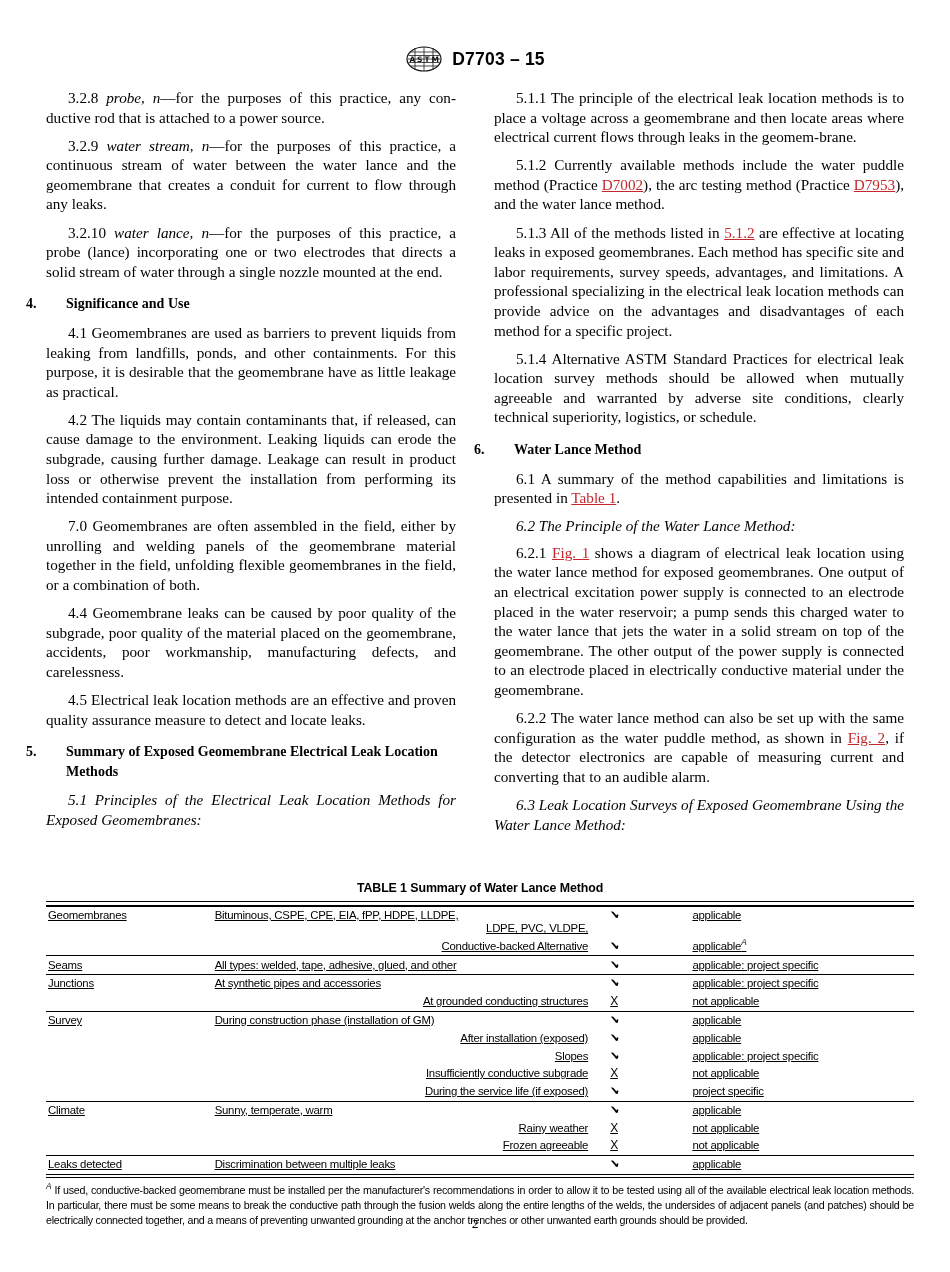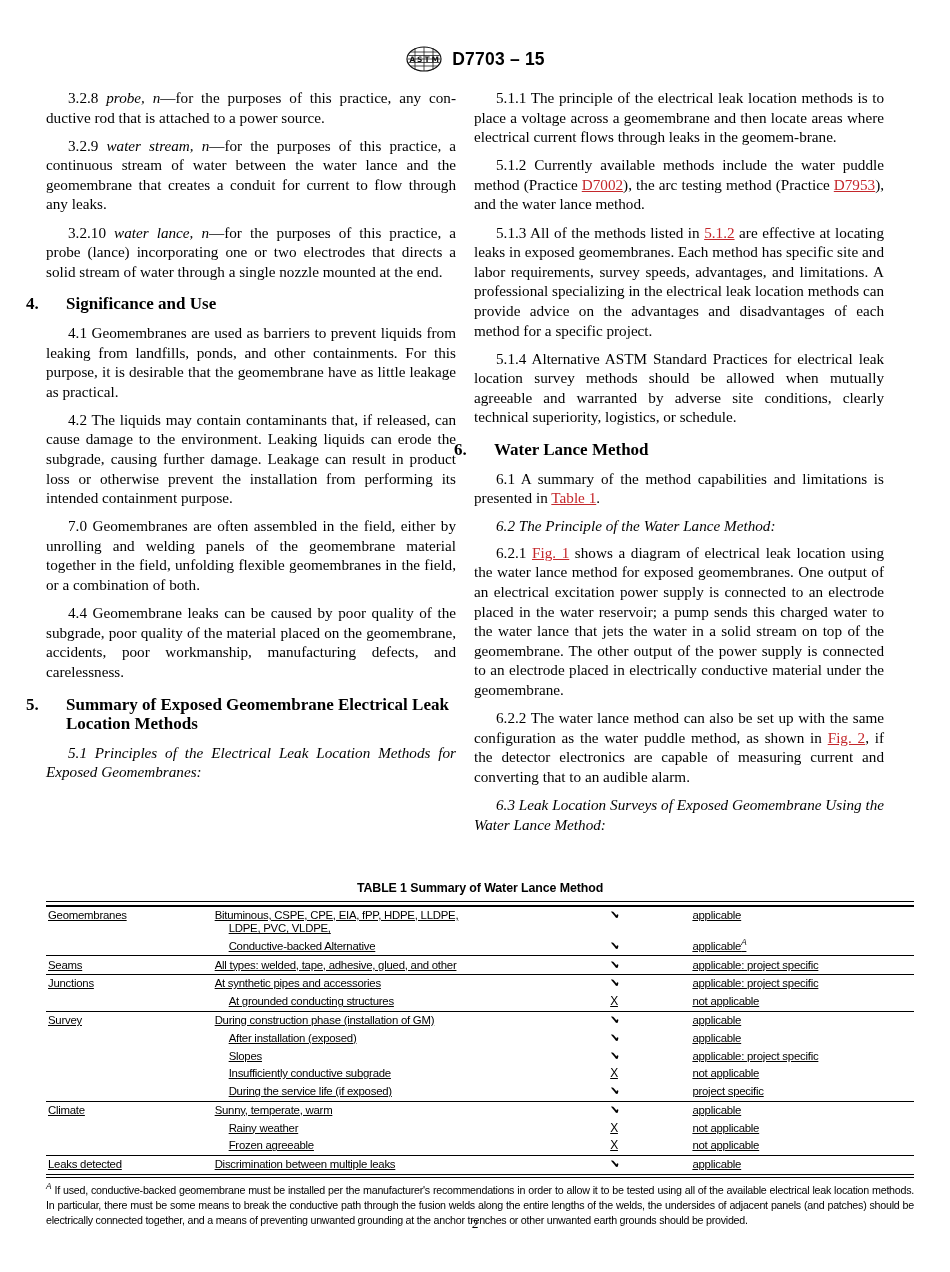--- a/index.html
+++ b/index.html
@@ -40,39 +40,39 @@
     color: #000;
   }
 
   
   .columns {
     position: absolute;
     top: 88px;
     left: 46px;
     width: 858px;
     display: flex;
-    gap: 18px;
+    gap: 38px;
   }
   .col {
     width: 410px;
   }
 
   p.para {
     margin: 0 0 8.5px 0;
     text-indent: 22px;
     text-align: justify;
     font-size: 15.2px;
     line-height: 19.6px;
     hyphens: manual;
   }
   p.para.tight { margin-bottom: 7px; }
 
   h3.sect {
     margin: 13px 0 9px 0;
-    font-size: 17px;
+    font-size: 14px;
     line-height: 19.6px;
     font-weight: bold;
     text-indent: 0;
     padding-left: 20px;
     text-indent: -20px;
   }
   h3.sect .num { display: inline-block; width: 20px; }
 
   .it { font-style: italic; }
   .lnk {
@@ -106,21 +106,21 @@
   table.t1 td {
     padding: 2.2px 0 2.2px 0;
     vertical-align: top;
     border: 0;
   }
   .c-cat   { width: 170px; padding-left: 2px !important; }
   .c-desc  { width: 385px; }
   .c-mark  { width: 85px; text-align: left; padding-left: 22px !important; }
   .c-stat  { width: 228px; margin-top: 19px; }
 
-  .desc-indent { padding-left: 14px; }
+  .desc-indent { padding-left: 14px; text-align: right; }
 
   tr.grp-top td { border-top: 1px solid #000; }
   .rule-double {
     border-top: 1px solid #000;
     border-bottom: 1px solid #000;
     height: 2.5px;
     box-sizing: content-box;
     width: 868px;
   }
   .mark-glyph {
@@ -228,20 +228,24 @@
     <p class="para">
       <span>7.0</span>
       <span>Geomembranes are often assembled in the field, either by unrolling and welding panels of the geomembrane material together in the field, unfolding flexible geomembranes in the field, or a combination of both.</span>
     </p>
 
     <p class="para">
       <span>4.4</span>
       <span>Geomembrane leaks can be caused by poor quality of the subgrade, poor quality of the material placed on the geomembrane, accidents, poor workmanship, manufacturing defects, and carelessness.</span>
     </p>
 
+    <p class="para">
+      <span>4.5</span>
+      <span>Electrical leak location methods are an effective and proven quality assurance measure to detect and locate leaks.</span>
+    </p>
 
     <h3 class="sect">
       <span class="num">5.</span><span>Summary of Exposed Geomembrane Electrical Leak Location Methods</span>
     </h3>
 
     <p class="para">
       <span class="it">5.1</span>
       <span class="it">Principles of the Electrical Leak Location Methods for Exposed Geomembranes:</span>
     </p>
 

